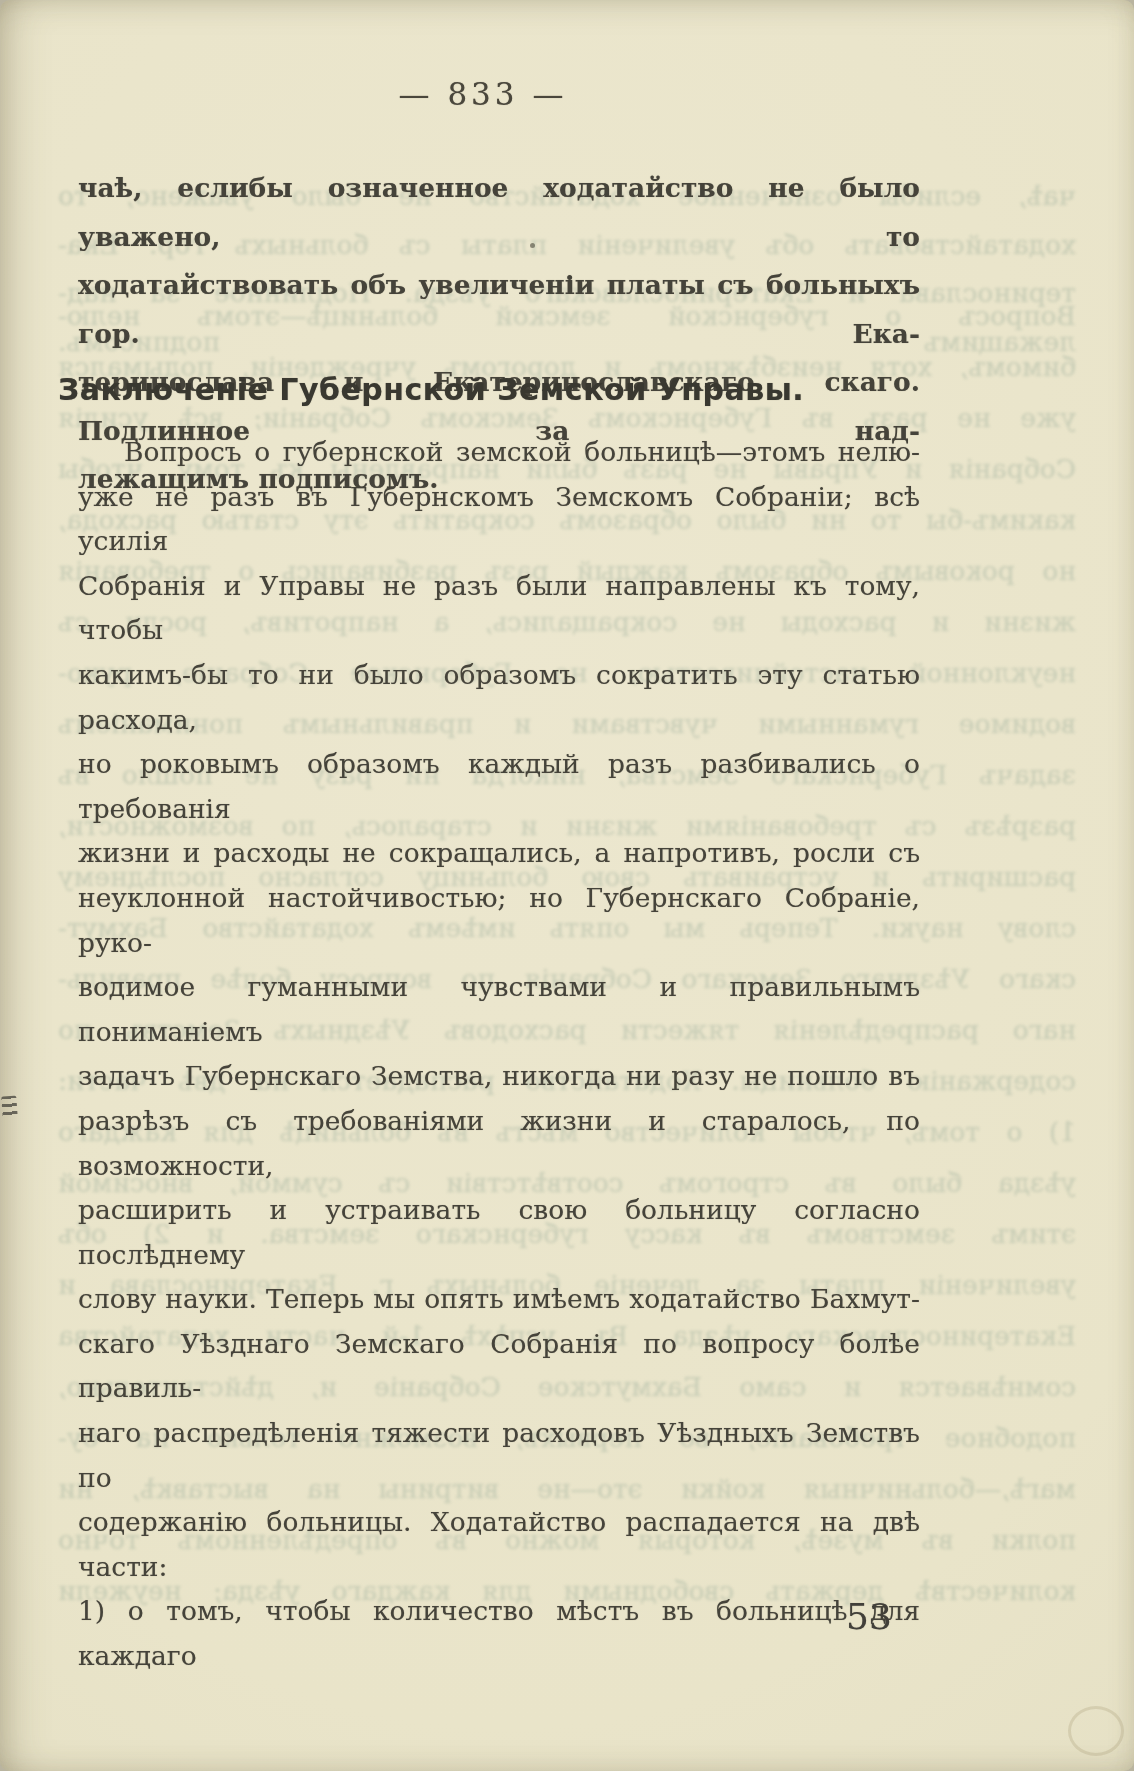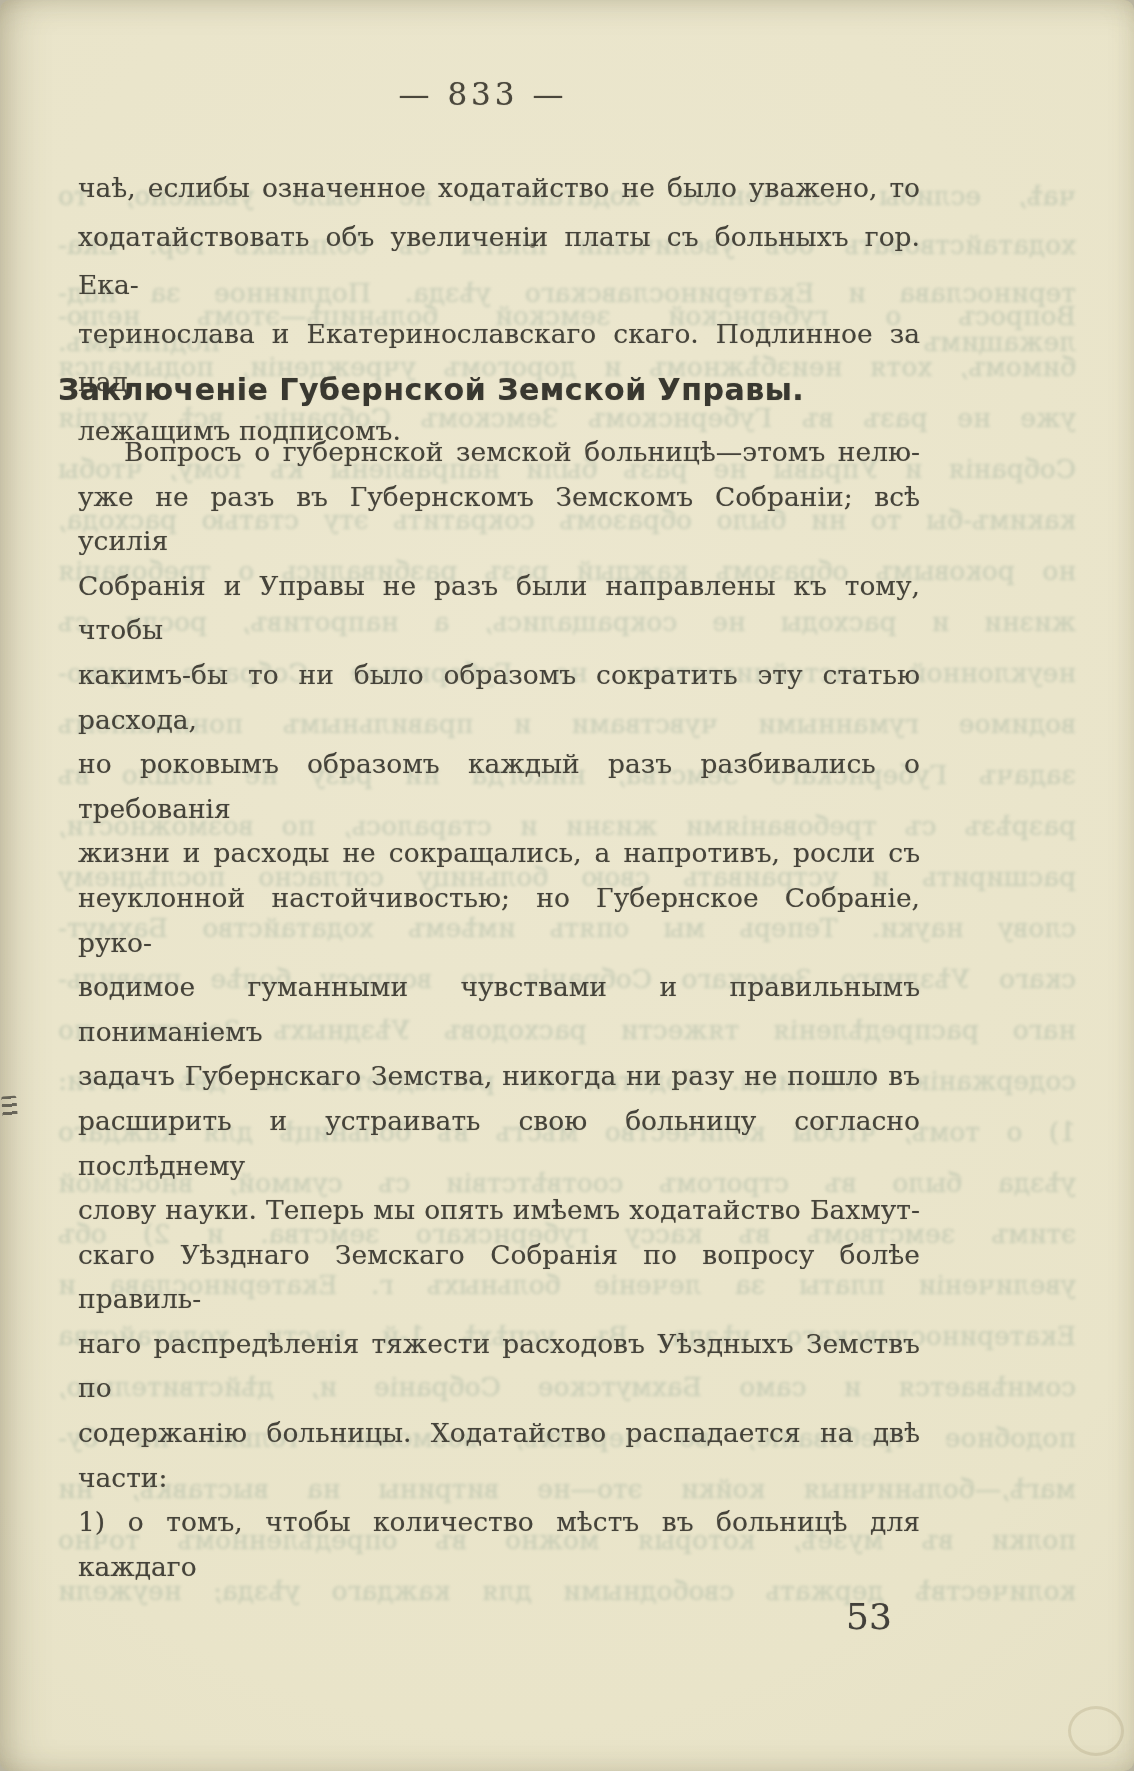--- a/index.html
+++ b/index.html
@@ -36,21 +36,21 @@
     text-shadow:0 0 1px rgba(62,58,46,.35);
   }
   .pagenum{
     position:absolute;left:62px;top:76px;width:842px;
     text-align:center;text-align-last:center;
     font-size:31px;letter-spacing:4px;color:#4a473c;
     text-shadow:0 0 1px rgba(62,58,46,.35);
   }
   .p1{
     position:absolute;left:78px;top:164px;width:842px;
-    font-size:26.5px;line-height:48.5px;
+    font-size:26.5px;line-height:48.5px;font-weight:bold;
   }
   .p1 .line:last-child{text-align-last:left;}
   .heading{
     position:absolute;left:58px;top:372px;width:842px;
     text-align:left;
     font-family:"DejaVu Sans", sans-serif;font-weight:bold;
     font-size:30px;letter-spacing:.5px;color:#393830;
     text-shadow:0 0 1px rgba(50,48,40,.4);
   }
   .p2{
@@ -129,23 +129,24 @@
 
   <div class="heading">Заключеніе Губернской Земской Управы.</div>
 
   <div class="p2">
       <div class="line">Вопросъ о губернской земской больницѣ—этомъ нелю-</div>
       <div class="line">уже не разъ въ Губернскомъ Земскомъ Собраніи; всѣ усилія</div>
       <div class="line">Собранія и Управы не разъ были направлены къ тому, чтобы</div>
       <div class="line">какимъ-бы то ни было образомъ сократить эту статью расхода,</div>
       <div class="line">но роковымъ образомъ каждый разъ разбивались о требованія</div>
       <div class="line">жизни и расходы не сокращались, а напротивъ, росли съ</div>
-      <div class="line">неуклонной настойчивостью; но Губернское Собраніе, руко-</div>
+      <div class="line">неуклонной настойчивостью; но Губернскаго Собраніе, руко-</div>
       <div class="line">водимое гуманными чувствами и правильнымъ пониманіемъ</div>
       <div class="line">задачъ Губернскаго Земства, никогда ни разу не пошло въ</div>
+      <div class="line">разрѣзъ съ требованіями жизни и старалось, по возможности,</div>
       <div class="line">расширить и устраивать свою больницу согласно послѣднему</div>
       <div class="line">слову науки. Теперь мы опять имѣемъ ходатайство Бахмут-</div>
       <div class="line">скаго Уѣзднаго Земскаго Собранія по вопросу болѣе правиль-</div>
       <div class="line">наго распредѣленія тяжести расходовъ Уѣздныхъ Земствъ по</div>
       <div class="line">содержанію больницы. Ходатайство распадается на двѣ части:</div>
       <div class="line">1) о томъ, чтобы количество мѣстъ въ больницѣ для каждаго</div>
     </div>
 
   <div class="sig">53</div>
 

